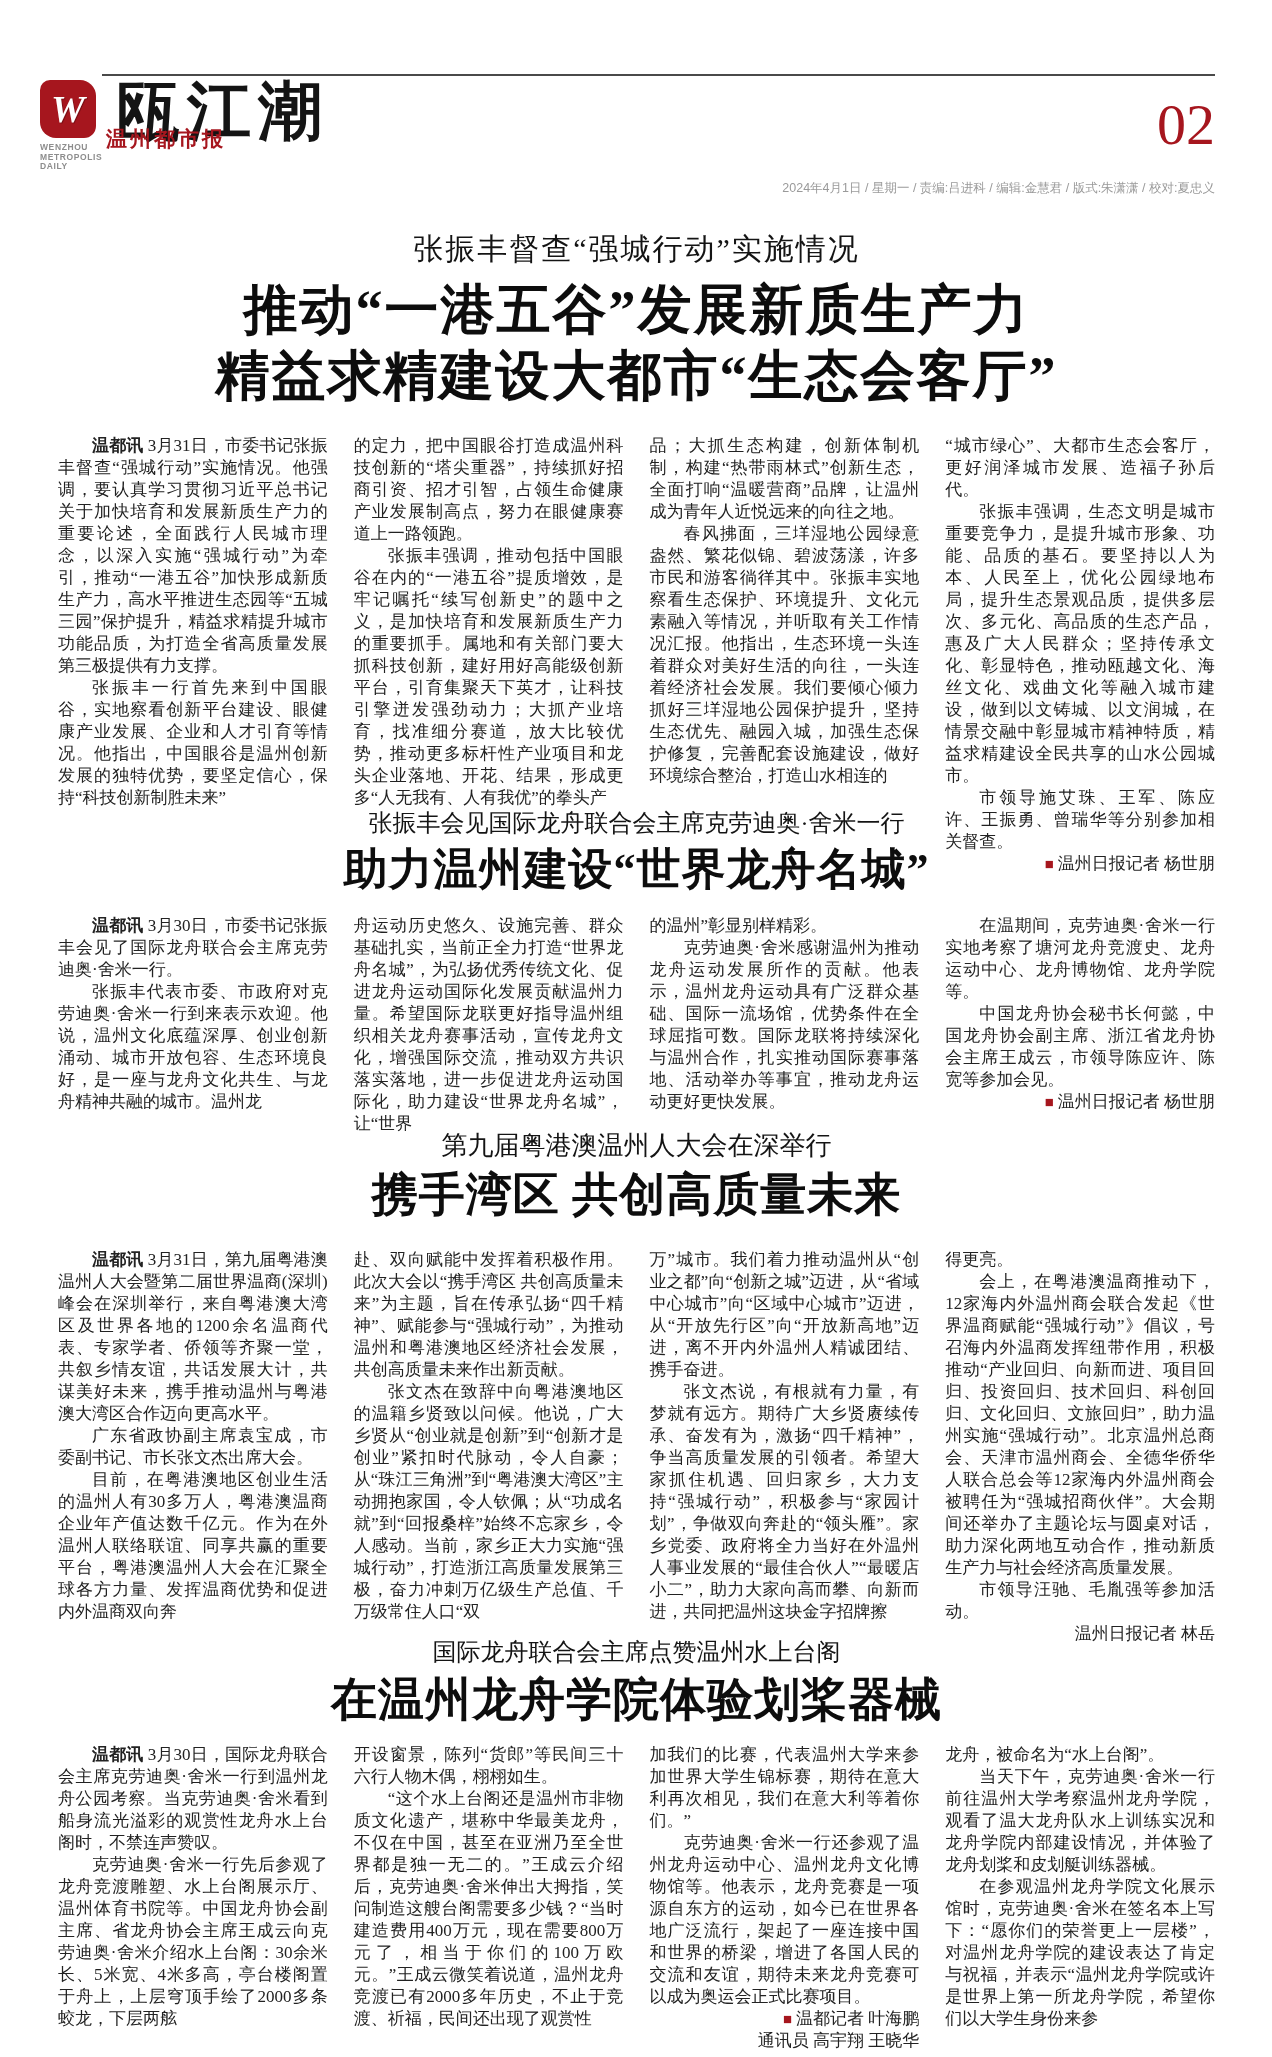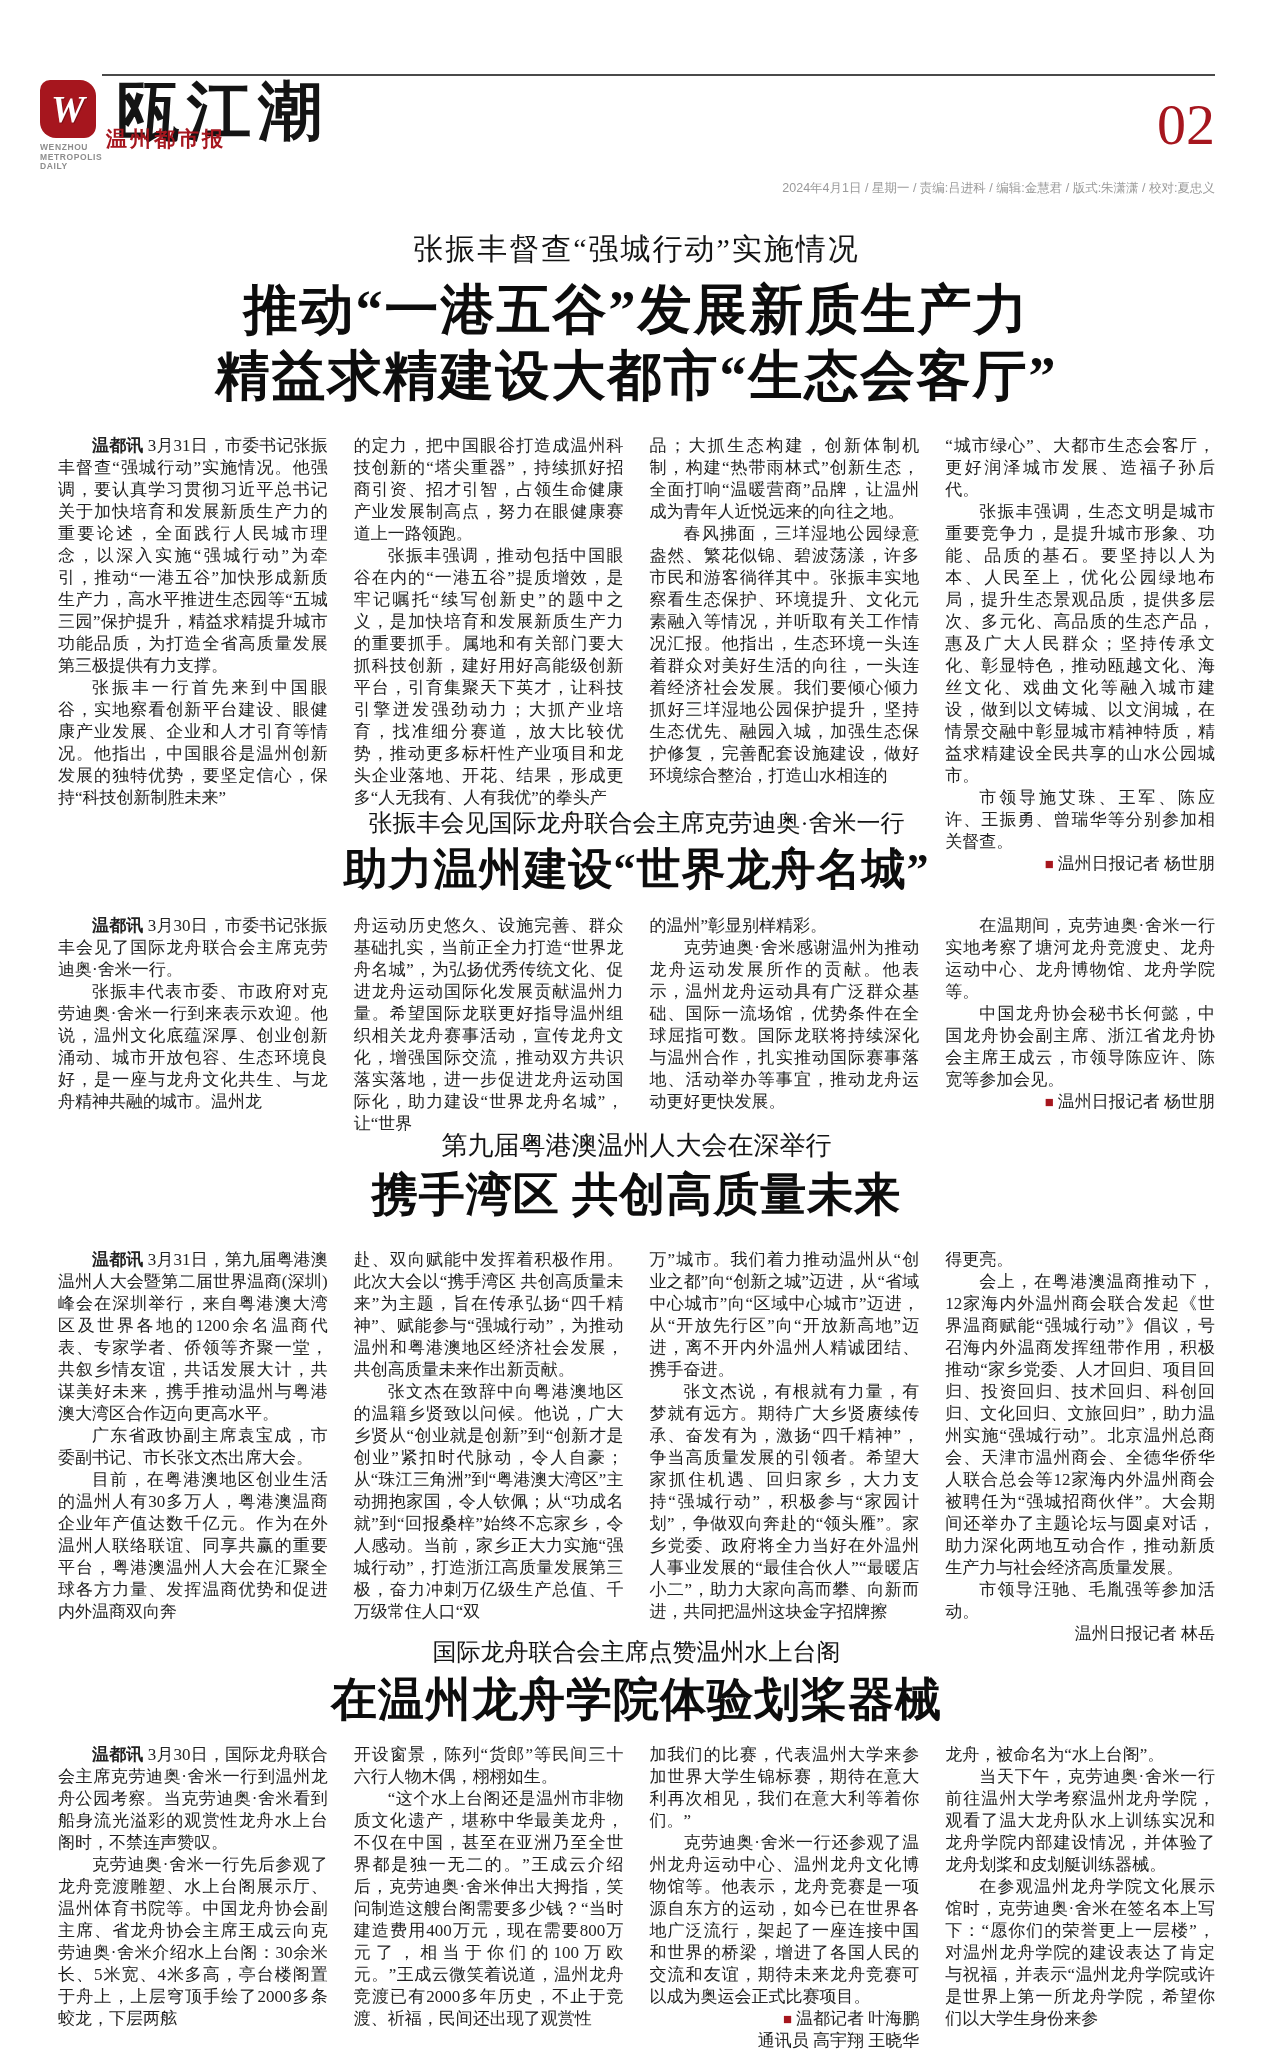--- a/index.html
+++ b/index.html
@@ -122,21 +122,21 @@
         <div class="col">
           <p class="cont">赴、双向赋能中发挥着积极作用。此次大会以“携手湾区 共创高质量未来”为主题，旨在传承弘扬“四千精神”、赋能参与“强城行动”，为推动温州和粤港澳地区经济社会发展，共创高质量未来作出新贡献。</p>
           <p>张文杰在致辞中向粤港澳地区的温籍乡贤致以问候。他说，广大乡贤从“创业就是创新”到“创新才是创业”紧扣时代脉动，令人自豪；从“珠江三角洲”到“粤港澳大湾区”主动拥抱家国，令人钦佩；从“功成名就”到“回报桑梓”始终不忘家乡，令人感动。当前，家乡正大力实施“强城行动”，打造浙江高质量发展第三极，奋力冲刺万亿级生产总值、千万级常住人口“双</p>
         </div>
         <div class="col">
           <p class="cont">万”城市。我们着力推动温州从“创业之都”向“创新之城”迈进，从“省域中心城市”向“区域中心城市”迈进，从“开放先行区”向“开放新高地”迈进，离不开内外温州人精诚团结、携手奋进。</p>
           <p>张文杰说，有根就有力量，有梦就有远方。期待广大乡贤赓续传承、奋发有为，激扬“四千精神”，争当高质量发展的引领者。希望大家抓住机遇、回归家乡，大力支持“强城行动”，积极参与“家园计划”，争做双向奔赴的“领头雁”。家乡党委、政府将全力当好在外温州人事业发展的“最佳合伙人”“最暖店小二”，助力大家向高而攀、向新而进，共同把温州这块金字招牌擦</p>
         </div>
         <div class="col">
           <p class="cont">得更亮。</p>
-          <p>会上，在粤港澳温商推动下，12家海内外温州商会联合发起《世界温商赋能“强城行动”》倡议，号召海内外温商发挥纽带作用，积极推动“家乡党委、人才回归、项目回归、投资回归、技术回归、科创回归、文化回归、文旅回归”，助力温州实施“强城行动”。北京温州总商会、天津市温州商会、全德华侨华人联合总会等12家海内外温州商会被聘任为“强城招商伙伴”。大会期间还举办了主题论坛与圆桌对话，助力深化两地互动合作，推动新质生产力与社会经济高质量发展。</p>
+          <p>会上，在粤港澳温商推动下，12家海内外温州商会联合发起《世界温商赋能“强城行动”》倡议，号召海内外温商发挥纽带作用，积极推动“产业回归、向新而进、项目回归、投资回归、技术回归、科创回归、文化回归、文旅回归”，助力温州实施“强城行动”。北京温州总商会、天津市温州商会、全德华侨华人联合总会等12家海内外温州商会被聘任为“强城招商伙伴”。大会期间还举办了主题论坛与圆桌对话，助力深化两地互动合作，推动新质生产力与社会经济高质量发展。</p>
           <p>市领导汪驰、毛胤强等参加活动。</p>
           <p class="byline">温州日报记者 林岳</p>
         </div>
       </div>
   </section>
 
   <section class="article a4">
     <div class="kicker">国际龙舟联合会主席点赞温州水上台阁</div>
     <h2 class="headline">在温州龙舟学院体验划桨器械</h2>
     <div class="cols">

